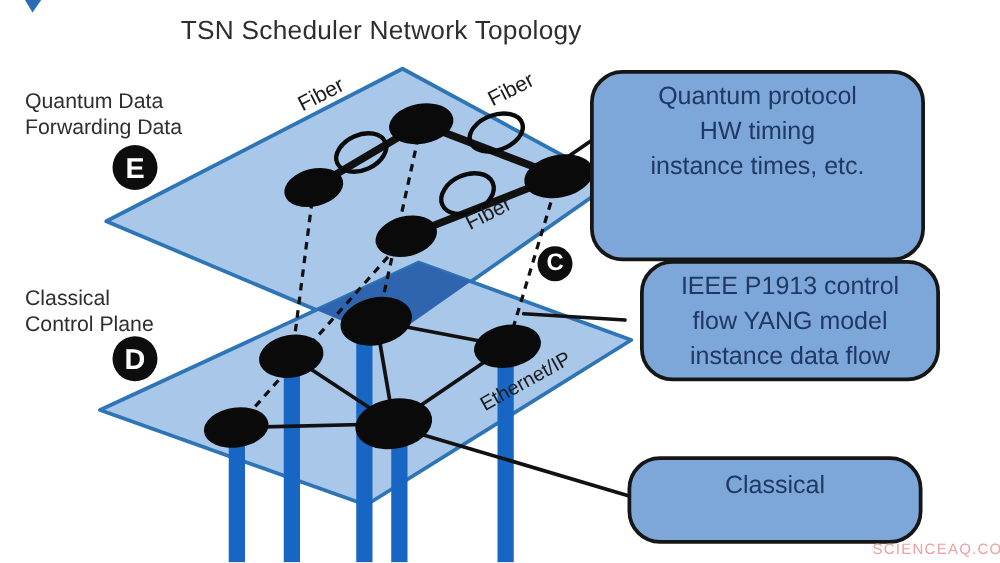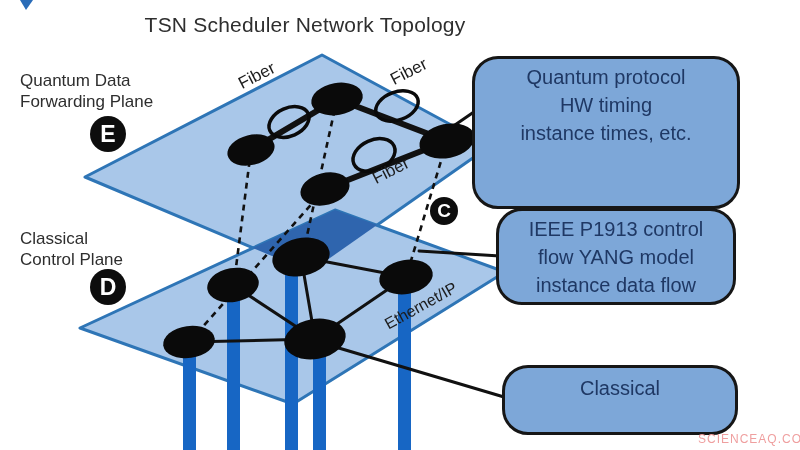--- a/index.html
+++ b/index.html
@@ -79,21 +79,21 @@
     <ellipse class="node" cx="189" cy="342" rx="26" ry="16" transform="rotate(-8 189 342)"></ellipse>
     <ellipse class="node" cx="301" cy="257" rx="29" ry="19" transform="rotate(-12 301 257)"></ellipse>
     <ellipse class="node" cx="315" cy="339" rx="31" ry="20" transform="rotate(-10 315 339)"></ellipse>
     <ellipse class="node" cx="406" cy="277" rx="27" ry="17" transform="rotate(-10 406 277)"></ellipse>
   </svg>
 
   <div class="abs title">TSN Scheduler Network Topology</div>
 
   <div class="abs plane-label" style="left:20px;top:70px;">
     <div>Quantum Data</div>
-    <div>Forwarding Plane</div>
+    <div>Forwarding Data</div>
   </div>
   <div class="abs badge badge-lg" style="left:90px;top:116px;">E</div>
 
   <div class="abs plane-label" style="left:20px;top:228px;">
     <div>Classical</div>
     <div>Control Plane</div>
   </div>
   <div class="abs badge badge-lg" style="left:90px;top:269px;">D</div>
 
   <div class="abs badge badge-sm" style="left:430px;top:197px;">C</div>
@@ -105,21 +105,21 @@
   <div class="abs rot-label" style="left:366px;top:297px;width:110px;font-size:16px;transform:rotate(-29deg);">Ethernet/IP</div>
 
   <div class="abs callout" style="left:472px;top:20px;width:268px;height:153px;margin-top:36px;">
     <div class="pad">
       <div>Quantum protocol</div>
       <div>HW timing</div>
       <div>instance times, etc.</div>
     </div>
   </div>
 
-  <div class="abs callout" style="left:496px;top:208px;width:240px;height:97px;">
+  <div class="abs callout" style="left:512px;top:208px;width:240px;height:97px;">
     <div class="pad">
       <div>IEEE P1913 control</div>
       <div>flow YANG model</div>
       <div>instance data flow</div>
     </div>
   </div>
 
   <div class="abs callout" style="left:502px;top:365px;width:236px;height:70px;">
     <div class="pad" style="padding-top:6px;">
       <div>Classical</div>

